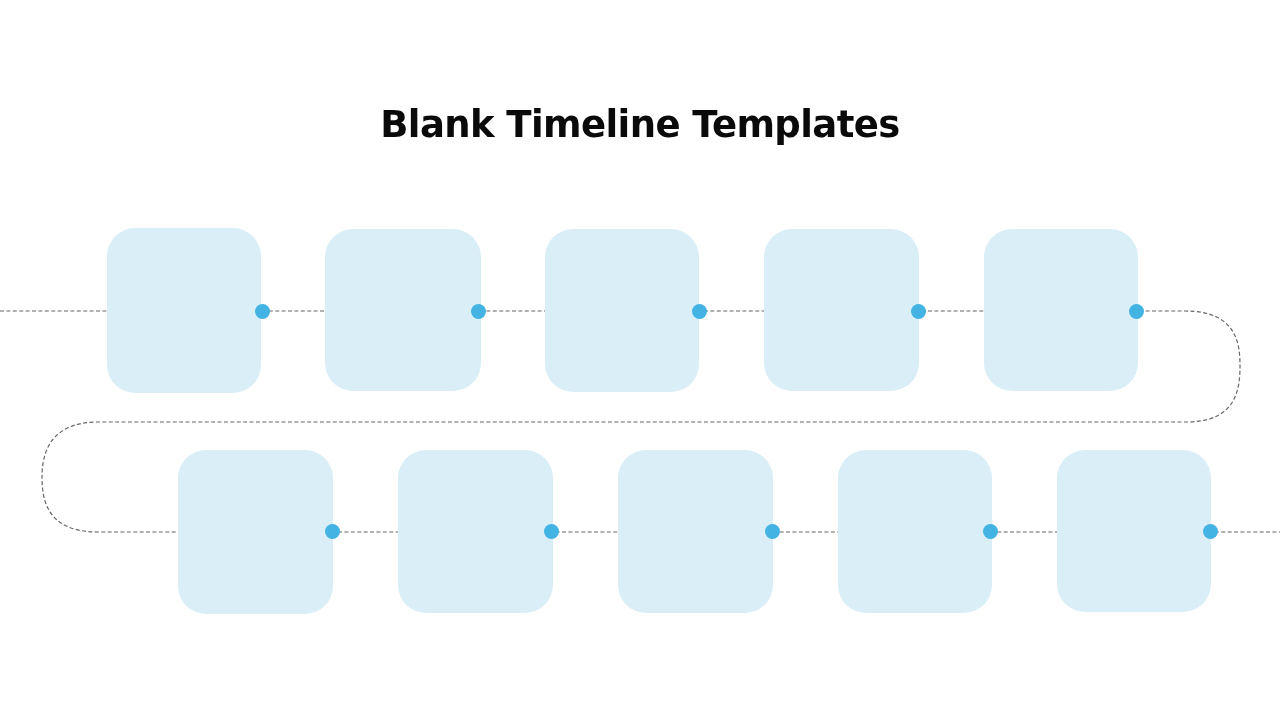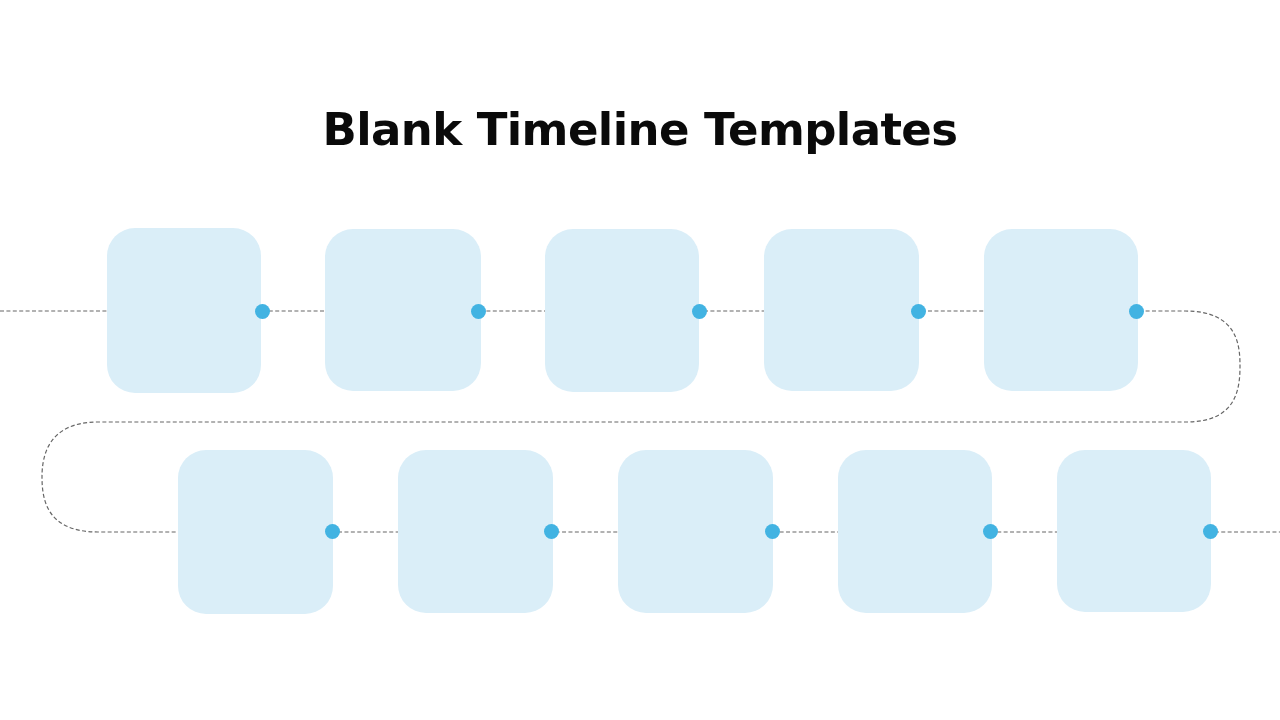--- a/index.html
+++ b/index.html
@@ -24,21 +24,21 @@
     overflow: hidden;
   }
   #title {
     position: absolute;
     left: 0;
     top: 104px;
     width: 1280px;
     text-align: center;
     font-family: "DejaVu Sans", "Liberation Sans", sans-serif;
     font-weight: 700;
-    font-size: 45px;
+    font-size: 37px;
     letter-spacing: -0.6px;
     color: #0a0a0a;
     line-height: 1.15;
     white-space: nowrap;
   }
   #timeline-path {
     position: absolute;
     left: 0;
     top: 0;
     width: 1280px;

